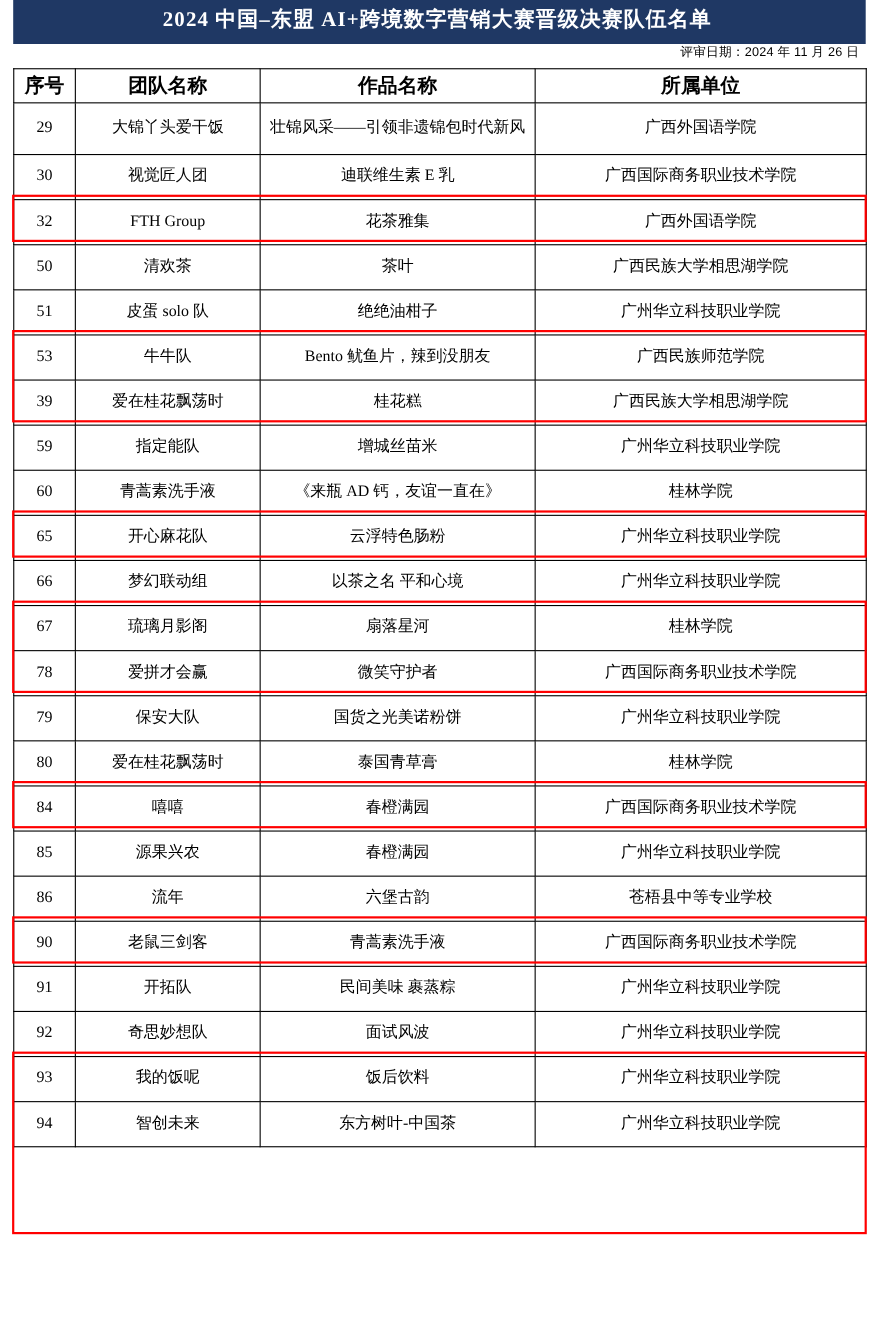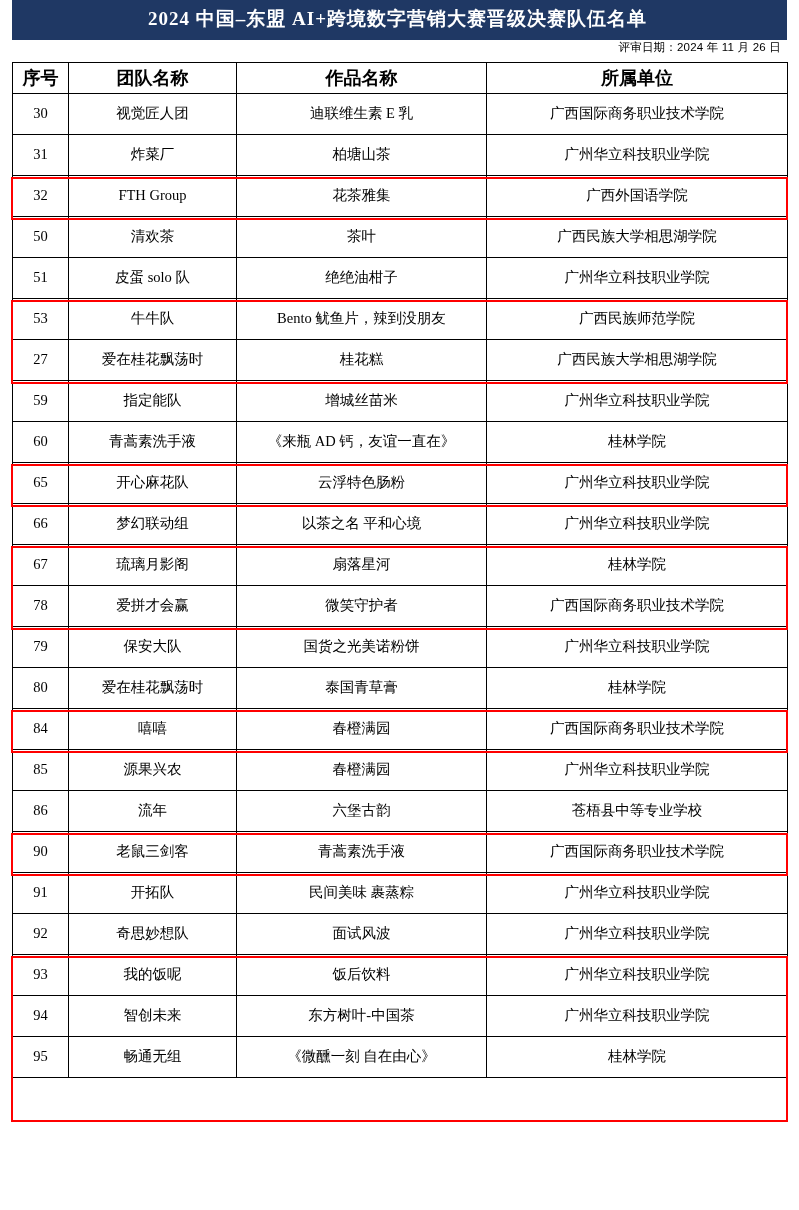--- a/index.html
+++ b/index.html
@@ -109,31 +109,31 @@
     </colgroup>
     <thead>
       <tr>
         <th>序号</th>
         <th>团队名称</th>
         <th>作品名称</th>
         <th>所属单位</th>
       </tr>
     </thead>
     <tbody>
+        <tr class="tall">
+          <td class="no-cell">29</td>
+          <td class="team-cell">大锦丫头爱干饭</td>
+          <td class="work-cell">壮锦风采——引领非遗锦包时代新风</td>
+          <td class="org-cell">广西外国语学院</td>
+        </tr>
         <tr>
           <td class="no-cell">30</td>
           <td class="team-cell">视觉匠人团</td>
           <td class="work-cell">迪联维生素 E 乳</td>
           <td class="org-cell">广西国际商务职业技术学院</td>
-        </tr>
-        <tr>
-          <td class="no-cell">31</td>
-          <td class="team-cell">炸菜厂</td>
-          <td class="work-cell">柏塘山茶</td>
-          <td class="org-cell">广州华立科技职业学院</td>
         </tr>
         <tr>
           <td class="no-cell">32</td>
           <td class="team-cell">FTH Group</td>
           <td class="work-cell">花茶雅集</td>
           <td class="org-cell">广西外国语学院</td>
         </tr>
         <tr>
           <td class="no-cell">50</td>
           <td class="team-cell">清欢茶</td>
@@ -146,21 +146,21 @@
           <td class="work-cell">绝绝油柑子</td>
           <td class="org-cell">广州华立科技职业学院</td>
         </tr>
         <tr>
           <td class="no-cell">53</td>
           <td class="team-cell">牛牛队</td>
           <td class="work-cell">Bento 鱿鱼片，辣到没朋友</td>
           <td class="org-cell">广西民族师范学院</td>
         </tr>
         <tr>
-          <td class="no-cell">27</td>
+          <td class="no-cell">39</td>
           <td class="team-cell">爱在桂花飘荡时</td>
           <td class="work-cell">桂花糕</td>
           <td class="org-cell">广西民族大学相思湖学院</td>
         </tr>
         <tr>
           <td class="no-cell">59</td>
           <td class="team-cell">指定能队</td>
           <td class="work-cell">增城丝苗米</td>
           <td class="org-cell">广州华立科技职业学院</td>
         </tr>
@@ -246,26 +246,20 @@
           <td class="no-cell">93</td>
           <td class="team-cell">我的饭呢</td>
           <td class="work-cell">饭后饮料</td>
           <td class="org-cell">广州华立科技职业学院</td>
         </tr>
         <tr>
           <td class="no-cell">94</td>
           <td class="team-cell">智创未来</td>
           <td class="work-cell">东方树叶-中国茶</td>
           <td class="org-cell">广州华立科技职业学院</td>
-        </tr>
-        <tr>
-          <td class="no-cell">95</td>
-          <td class="team-cell">畅通无组</td>
-          <td class="work-cell">《微醺一刻 自在由心》</td>
-          <td class="org-cell">桂林学院</td>
         </tr>
       </tbody>
   </table>
 
   <div id="highlight-layer">
       <div class="hl" style="left: 11px; top: 176.547px; width: 777px; height: 43px;"></div>
       <div class="hl" style="left: 11px; top: 299.547px; width: 777px; height: 84px;"></div>
       <div class="hl" style="left: 11px; top: 463.547px; width: 777px; height: 43px;"></div>
       <div class="hl" style="left: 11px; top: 545.547px; width: 777px; height: 84px;"></div>
       <div class="hl" style="left: 11px; top: 709.547px; width: 777px; height: 43px;"></div>

